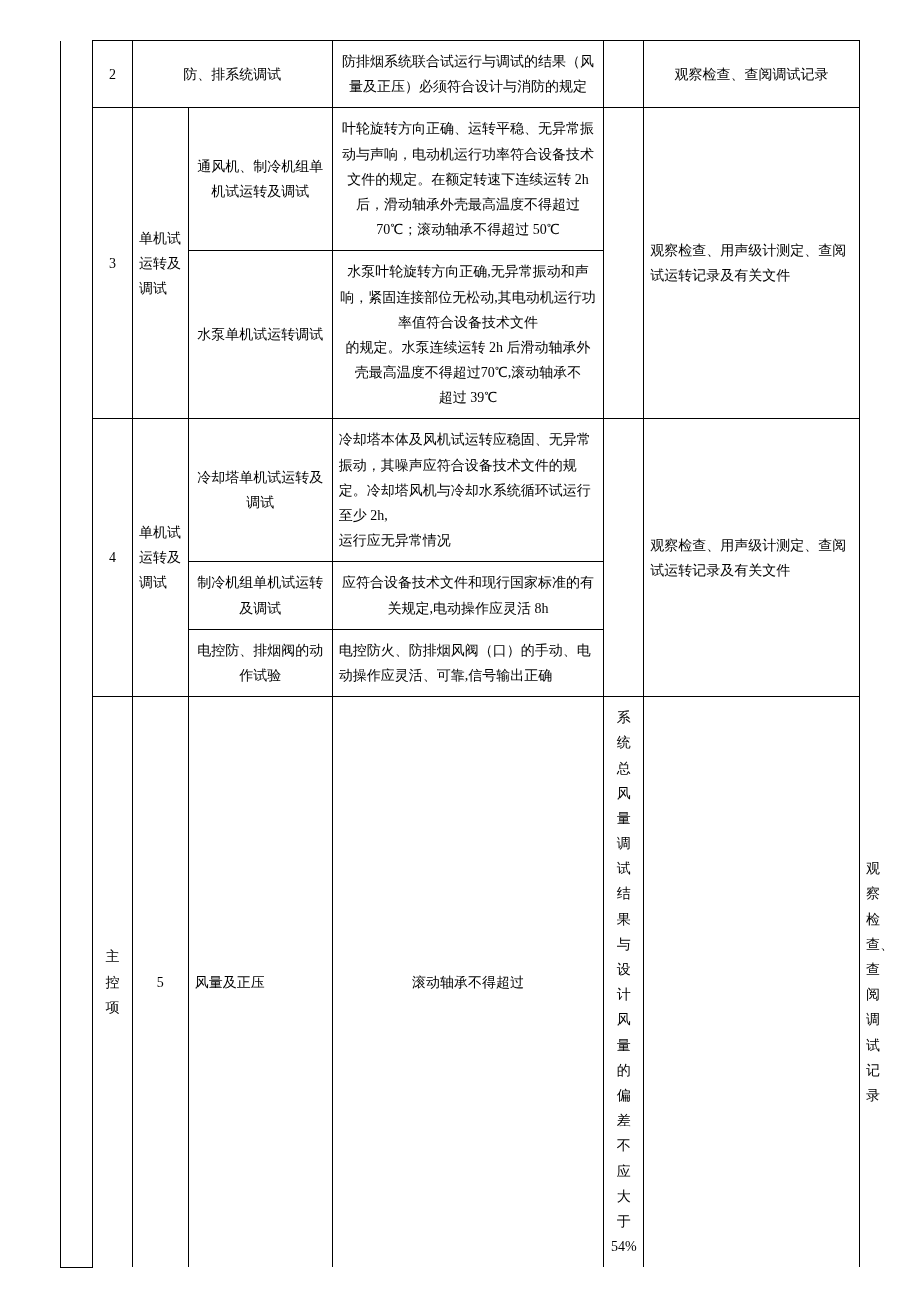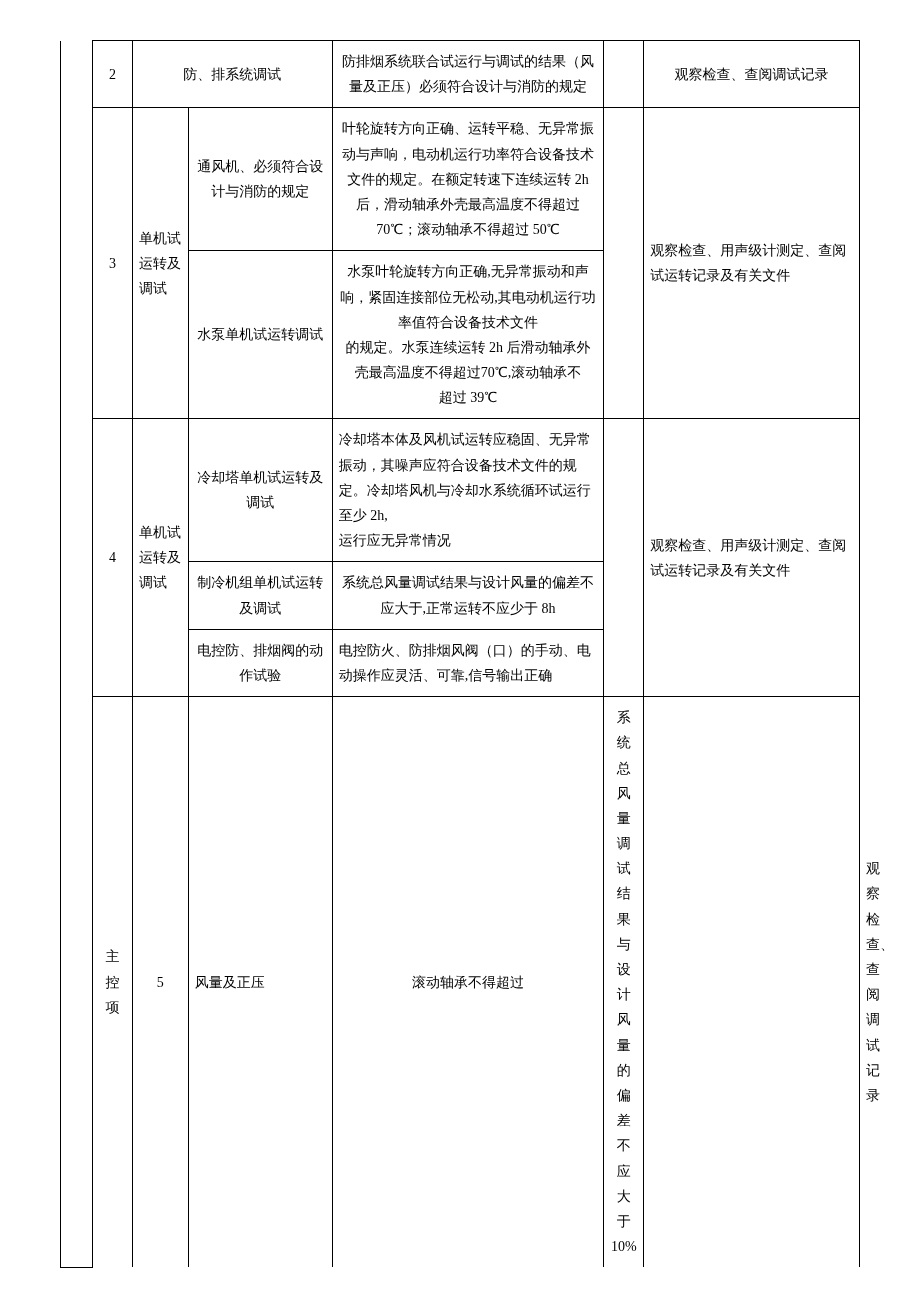--- a/index.html
+++ b/index.html
@@ -34,21 +34,21 @@
 <td class="center">2</td>
 <td colspan="2" class="center">防、排系统调试</td>
 <td class="center">防排烟系统联合试运行与调试的结果（风量及正压）必须符合设计与消防的规定</td>
 <td></td>
 <td class="center">观察检查、查阅调试记录</td>
 </tr>
 
 <tr>
 <td rowspan="2" class="center">3</td>
 <td rowspan="2"><span>单机试运转及调试</span></td>
-<td class="center">通风机、必须符合设计与消防的规定</td>
+<td class="center">通风机、制冷机组单机试运转及调试</td>
 <td class="center">叶轮旋转方向正确、运转平稳、无异常振动与声响，电动机运行功率符合设备技术文件的规定。在额定转速下连续运转 2h 后，滑动轴承外壳最高温度不得超过 70℃；滚动轴承不得超过 50℃</td>
 <td rowspan="2"></td>
 <td rowspan="2">观察检查、用声级计测定、查阅试运转记录及有关文件</td>
 </tr>
 
 <tr>
 <td class="center">水泵单机试运转调试</td>
 <td class="center" style="white-space:pre-line">水泵叶轮旋转方向正确,无异常振动和声响，紧固连接部位无松动,其电动机运行功率值符合设备技术文件
 的规定。水泵连续运转 2h 后滑动轴承外壳最高温度不得超过70℃,滚动轴承不
 超过 39℃</td>
@@ -59,32 +59,32 @@
 <td rowspan="3"><span>单机试运转及调试</span></td>
 <td class="center">冷却塔单机试运转及调试</td>
 <td style="white-space:pre-line">冷却塔本体及风机试运转应稳固、无异常振动，其噪声应符合设备技术文件的规定。冷却塔风机与冷却水系统循环试运行至少 2h,
 运行应无异常情况</td>
 <td rowspan="3"></td>
 <td rowspan="3">观察检查、用声级计测定、查阅试运转记录及有关文件</td>
 </tr>
 
 <tr>
 <td class="center">制冷机组单机试运转及调试</td>
-<td class="center">系统总风量调试结果与设计风量的偏差不应大于,正常运转不应少于 8h</td>
+<td class="center">应符合设备技术文件和现行国家标准的有关规定,电动操作应灵活 8h</td>
 </tr>
 
 <tr>
 <td class="center">电控防、排烟阀的动作试验</td>
 <td>电控防火、防排烟风阀（口）的手动、电动操作应灵活、可靠,信号输出正确</td>
 </tr>
 
 <tr>
 <td class="center" style="border-bottom:none">主控项</td>
 <td class="center" style="border-bottom:none">5</td>
 <td style="border-bottom:none"><span>风量及正压</span></td>
 <td class="center" style="border-bottom:none">滚动轴承不得超过</td>
-<td class="center" style="border-bottom:none">系统总风量调试结果与设计风量的偏差不应大于 10%</td>
+<td class="center" style="border-bottom:none">系统总风量调试结果与设计风量的偏差不应大于 54%</td>
 <td style="border-bottom:none"></td>
 <td class="center" style="border-bottom:none">观察检查、查阅调试记录</td>
 </tr>
 
 </tbody>
 </table>
 
 </body></html>

